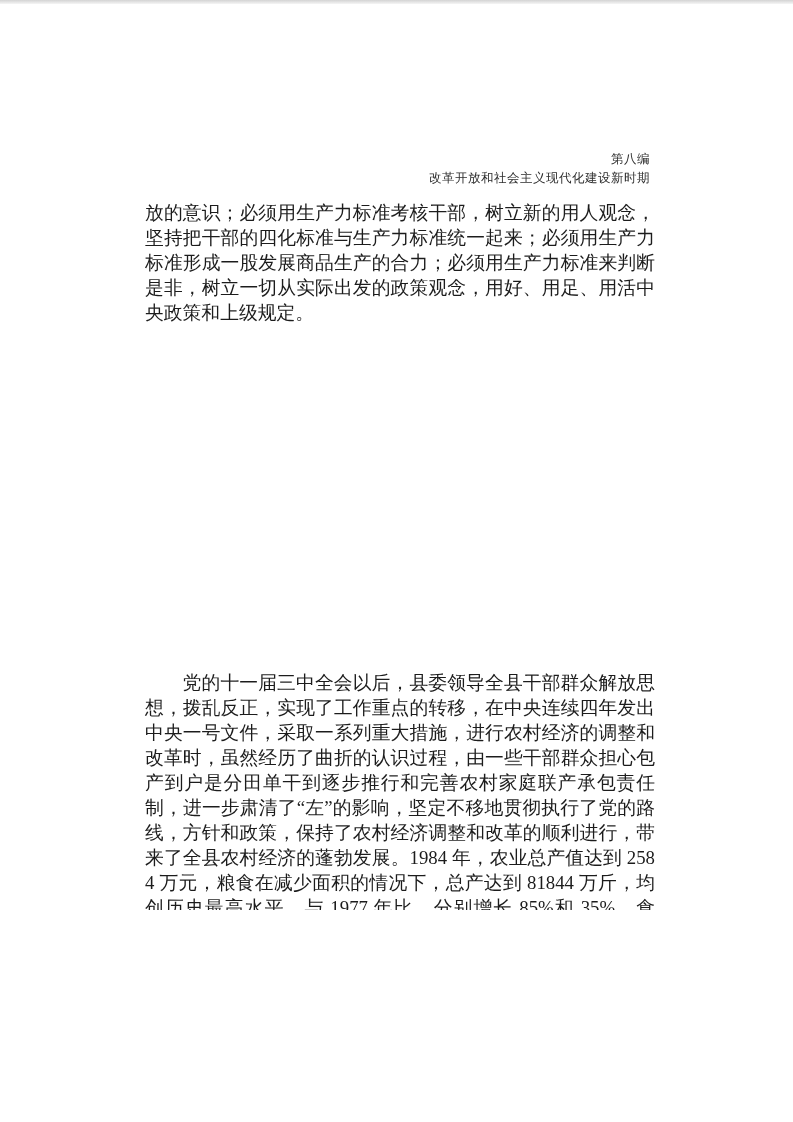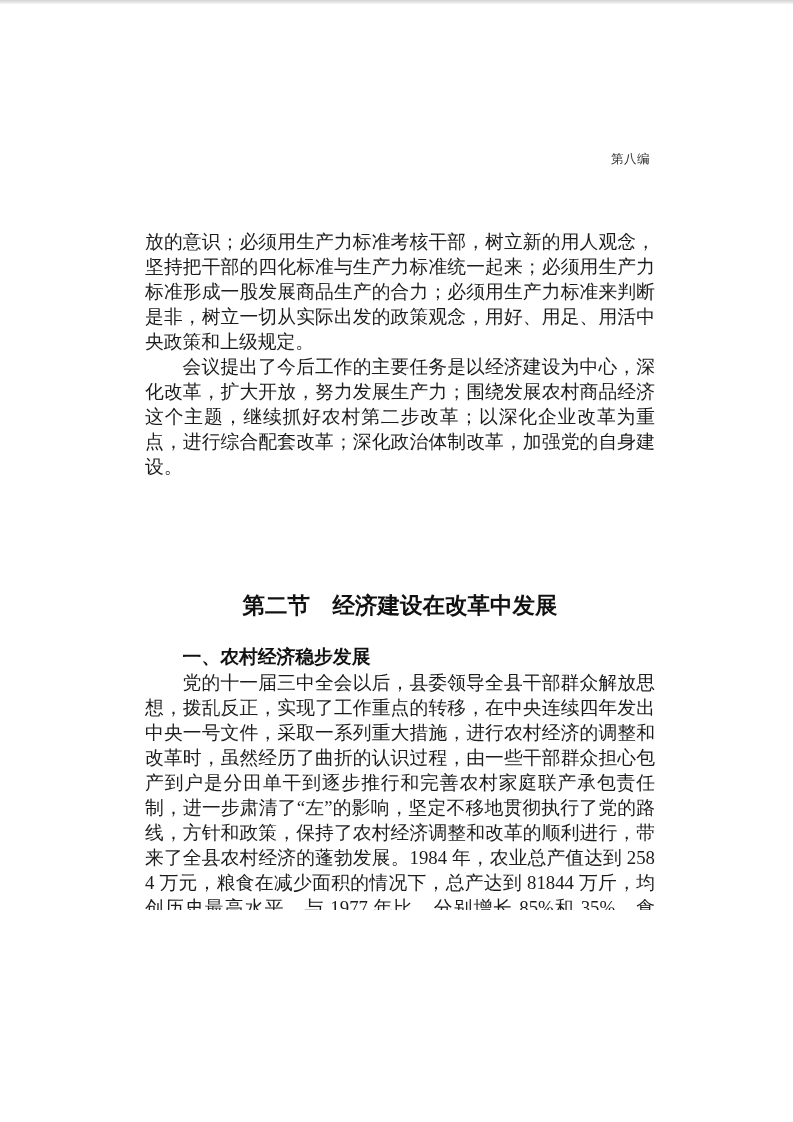--- a/index.html
+++ b/index.html
@@ -42,21 +42,21 @@
     margin: 0;
     font-size: 18.8px;
     line-height: 25px;
     text-align: justify;
     text-indent: 2em;
     word-break: break-all;
   }
   .body-block p.no-indent {
     text-indent: 0;
   }
-  .upper-block { top: 200px; margin-top: 29px; }
+  .upper-block { top: 200px; }
   .lower-block { top: 670px; font-family: Liberation Serif, serif; }
   .section-heading {
     position: absolute;
     left: 145px;
     top: 591px;
     width: 510px;
     margin: 0;
     text-align: center;
     font-family: "Liberation Sans", "DejaVu Sans", sans-serif;
     font-weight: 700;
@@ -88,30 +88,28 @@
 </style>
 </head>
 <body>
 
 <div class="page">
 
   <div class="page-edge-top"></div>
 
   <div class="running-header">
     <div>第八编</div>
+    <div>改革开放和社会主义现代化建设新时期</div>
   </div>
 
   <div class="body-block upper-block">
     <p class="no-indent">放的意识；必须用生产力标准考核干部，树立新的用人观念，坚持把干部的四化标准与生产力标准统一起来；必须用生产力标准形成一股发展商品生产的合力；必须用生产力标准来判断是非，树立一切从实际出发的政策观念，用好、用足、用活中央政策和上级规定。</p>
-    <p>会议提出了今后工作的主要任务是以经济建设为中心，深化改革，扩大开放，努力发展生产力；围绕发展农村商品经济这个主题，继续抓好农村第二步改革；以深化企业改革为重点，进行综合配套改革；深化政治体制改革，加强党的自身建设。</p>
   </div>
 
-  <h2 class="section-heading">第二节　经济建设在改革中发展</h2>
 
-  <h3 class="subsection-heading">一、农村经济稳步发展</h3>
 
   <div class="body-block lower-block">
     <p>党的十一届三中全会以后，县委领导全县干部群众解放思想，拨乱反正，实现了工作重点的转移，在中央连续四年发出中央一号文件，采取一系列重大措施，进行农村经济的调整和改革时，虽然经历了曲折的认识过程，由一些干部群众担心包产到户是分田单干到逐步推行和完善农村家庭联产承包责任制，进一步肃清了“左”的影响，坚定不移地贯彻执行了党的路线，方针和政策，保持了农村经济调整和改革的顺利进行，带来了全县农村经济的蓬勃发展。1984 年，农业总产值达到 2584 万元，粮食在减少面积的情况下，总产达到 81844 万斤，均创历史最高水平，与 1977 年比，分别增长 85%和 35%，食油、棉花、牲猪、鲜蛋等农副产品均有较快的增长。全县农村基本解决了温饱问题，绝大多数地方开始摆脱贫困，逐渐走向富裕。农民平</p>
   </div>
 
   <div class="page-number">419</div>
 
 </div>
 
 </body></html>

